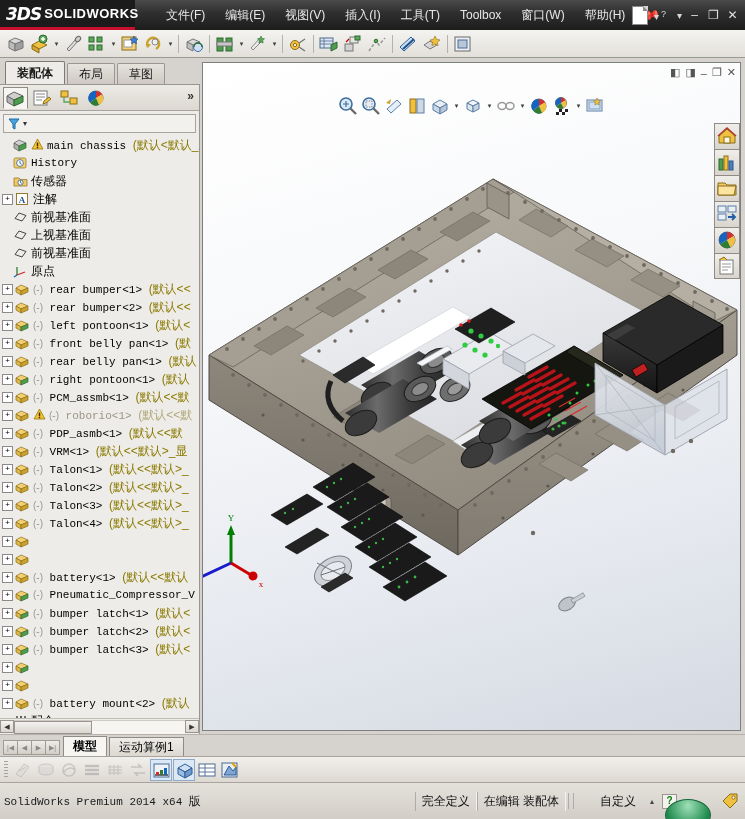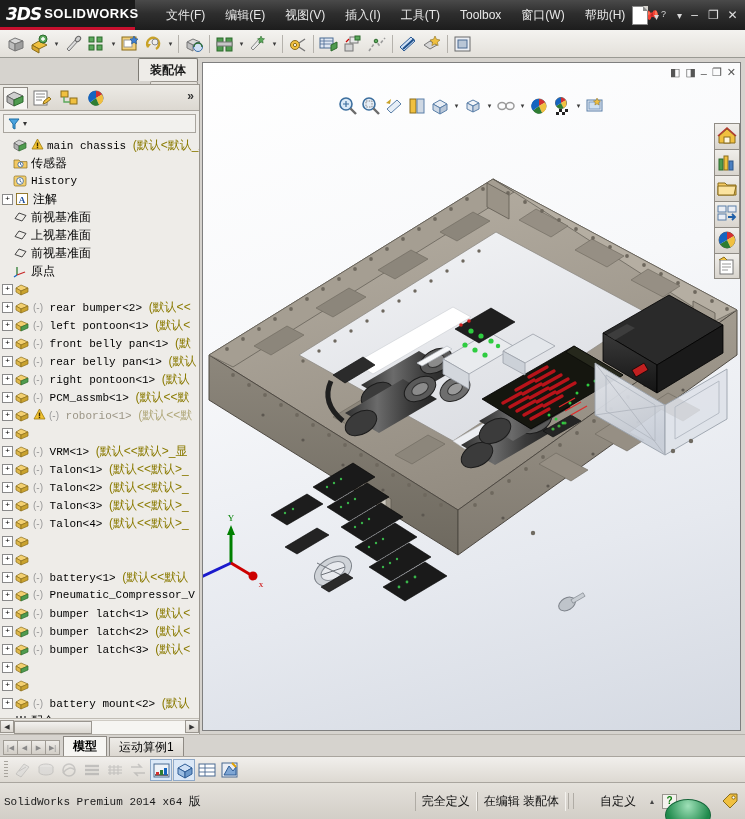--- a/index.html
+++ b/index.html
@@ -64,21 +64,20 @@
     width:9px;height:22px;display:inline-flex;align-items:center;justify-content:center;
     color:#3b3b3b;font-size:7px;
   }
   .tsep{width:1px;height:18px;background:#b5b2ac;margin:0 3px;}
 
   
   .cmdtabs{
     position:absolute;left:0;top:58px;width:200px;height:26px;
     background:#d6d3ce;display:flex;align-items:flex-end;padding-left:5px;
     box-sizing:border-box;
-    flex-direction:column;
   }
   .cmdtab{
     height:20px;line-height:20px;padding:0 11px;font-size:12px;color:#1a1a1a;
     background:linear-gradient(180deg,#e6e3dd,#cdc9c2);
     border:1px solid #9a968f;border-bottom:none;margin-right:2px;
     border-radius:2px 2px 0 0;font-family:"Liberation Sans",sans-serif;
   }
   .cmdtab.active{
     background:#eeece8;height:22px;line-height:22px;font-weight:bold;
     border-color:#7d7a74;
@@ -458,36 +457,36 @@
           <span class="ticon" style="width: 13px;"><svg width="13" height="13" viewBox="0 0 13 13">
               <path d="M6.5 1l5.5 10H1z" fill="#f2c230" stroke="#9a7a10" stroke-width=".8"></path>
               <rect x="5.8" y="4.6" width="1.4" height="3.6" fill="#3a2a00"></rect>
               <rect x="5.8" y="8.8" width="1.4" height="1.4" fill="#3a2a00"></rect>
             </svg></span>
           <span class="tlabel">main chassis <span class="cfg cn">(默认&lt;默认_显</span></span>
         </div>
         <div class="trow">
           <div class="tspacer"></div>
           <span class="ticon"><svg width="15" height="14" viewBox="0 0 15 14">
+              <rect x="1" y="2" width="12" height="10" rx="1.5" fill="#f3d070" stroke="#8a6d1b" stroke-width=".7"></rect>
+              <circle cx="7" cy="7" r="3.4" fill="#fff" stroke="#2f5d96" stroke-width=".8"></circle>
+              <path d="M7 5v2.3l1.7 1" stroke="#2f5d96" stroke-width=".9" fill="none"></path>
+            </svg></span>
+          <span class="tlabel">History</span>
+        </div>
+        <div class="trow">
+          <div class="tspacer"></div>
+          <span class="ticon"><svg width="15" height="14" viewBox="0 0 15 14">
               <path d="M1 4h5l1.5 1.6H14V12H1z" fill="#f3c964" stroke="#8a6d1b" stroke-width=".7"></path>
               <circle cx="7.5" cy="8.5" r="2.6" fill="#fff" stroke="#2f5d96" stroke-width=".8"></circle>
               <path d="M7.5 6.5v2l1.4.9" stroke="#2f5d96" stroke-width=".9" fill="none"></path>
             </svg></span>
           <span class="tlabel"><span class="cn">传感器</span></span>
         </div>
         <div class="trow">
-          <div class="tspacer"></div>
-          <span class="ticon"><svg width="15" height="14" viewBox="0 0 15 14">
-              <rect x="1" y="2" width="12" height="10" rx="1.5" fill="#f3d070" stroke="#8a6d1b" stroke-width=".7"></rect>
-              <circle cx="7" cy="7" r="3.4" fill="#fff" stroke="#2f5d96" stroke-width=".8"></circle>
-              <path d="M7 5v2.3l1.7 1" stroke="#2f5d96" stroke-width=".9" fill="none"></path>
-            </svg></span>
-          <span class="tlabel">History</span>
-        </div>
-        <div class="trow">
           <div class="tplus">+</div>
           <span class="ticon"><svg width="15" height="14" viewBox="0 0 15 14">
               <rect x="1.5" y="1.5" width="11" height="11" fill="#fff" stroke="#8a6d1b" stroke-width=".9"></rect>
               <text x="7" y="10.5" font-size="9" fill="#1f4f9a" text-anchor="middle" font-family="Liberation Serif, serif" font-weight="bold">A</text>
             </svg></span>
           <span class="tlabel"><span class="cn">注解</span></span>
         </div>
         <div class="trow">
           <div class="tspacer"></div>
           <span class="ticon"><svg width="15" height="14" viewBox="0 0 15 14">
@@ -518,20 +517,21 @@
             </svg></span>
           <span class="tlabel"><span class="cn">原点</span></span>
         </div>
         <div class="trow">
           <div class="tplus">+</div>
           <span class="ticon"><svg width="15" height="14" viewBox="0 0 15 14">
               <path d="M1 6l5-3 7 3-7 3z" fill="#f3d070" stroke="#8a6d1b" stroke-width=".7"></path>
               <path d="M1 6v4l5 3V9z" fill="#dfb84a" stroke="#8a6d1b" stroke-width=".7"></path>
               <path d="M6 9l7-3v4l-7 3z" fill="#c9a22e" stroke="#8a6d1b" stroke-width=".7"></path>
             </svg></span>
+          <span class="tlabel"><span class="tdash" style="display:inline-block">(-)</span> rear bumper&lt;1&gt; <span class="cfg cn">(默认&lt;&lt;</span></span>
         </div>
         <div class="trow">
           <div class="tplus">+</div>
           <span class="ticon"><svg width="15" height="14" viewBox="0 0 15 14">
               <path d="M1 6l5-3 7 3-7 3z" fill="#f3d070" stroke="#8a6d1b" stroke-width=".7"></path>
               <path d="M1 6v4l5 3V9z" fill="#dfb84a" stroke="#8a6d1b" stroke-width=".7"></path>
               <path d="M6 9l7-3v4l-7 3z" fill="#c9a22e" stroke="#8a6d1b" stroke-width=".7"></path>
             </svg></span>
           <span class="tlabel"><span class="tdash" style="display:inline-block">(-)</span> rear bumper&lt;2&gt; <span class="cfg cn">(默认&lt;&lt;</span></span>
         </div>
@@ -594,20 +594,21 @@
             </svg></span>
           <span class="tlabel"><span class="tdash" style="display:inline-block">(-)</span> roborio&lt;1&gt; <span class="cfg cn">(默认&lt;&lt;默</span></span>
         </div>
         <div class="trow">
           <div class="tplus">+</div>
           <span class="ticon"><svg width="15" height="14" viewBox="0 0 15 14">
               <path d="M1 6l5-3 7 3-7 3z" fill="#f3d070" stroke="#8a6d1b" stroke-width=".7"></path>
               <path d="M1 6v4l5 3V9z" fill="#dfb84a" stroke="#8a6d1b" stroke-width=".7"></path>
               <path d="M6 9l7-3v4l-7 3z" fill="#c9a22e" stroke="#8a6d1b" stroke-width=".7"></path>
             </svg></span>
+          <span class="tlabel"><span class="tdash" style="display:inline-block">(-)</span> PDP_asmb&lt;1&gt; <span class="cfg cn">(默认&lt;&lt;默</span></span>
         </div>
         <div class="trow">
           <div class="tplus">+</div>
           <span class="ticon"><svg width="15" height="14" viewBox="0 0 15 14">
               <path d="M1 6l5-3 7 3-7 3z" fill="#f3d070" stroke="#8a6d1b" stroke-width=".7"></path>
               <path d="M1 6v4l5 3V9z" fill="#dfb84a" stroke="#8a6d1b" stroke-width=".7"></path>
               <path d="M6 9l7-3v4l-7 3z" fill="#c9a22e" stroke="#8a6d1b" stroke-width=".7"></path>
             </svg></span>
           <span class="tlabel"><span class="tdash" style="display:inline-block">(-)</span> VRM&lt;1&gt; <span class="cfg cn">(默认&lt;&lt;默认&gt;_显</span></span>
         </div>

